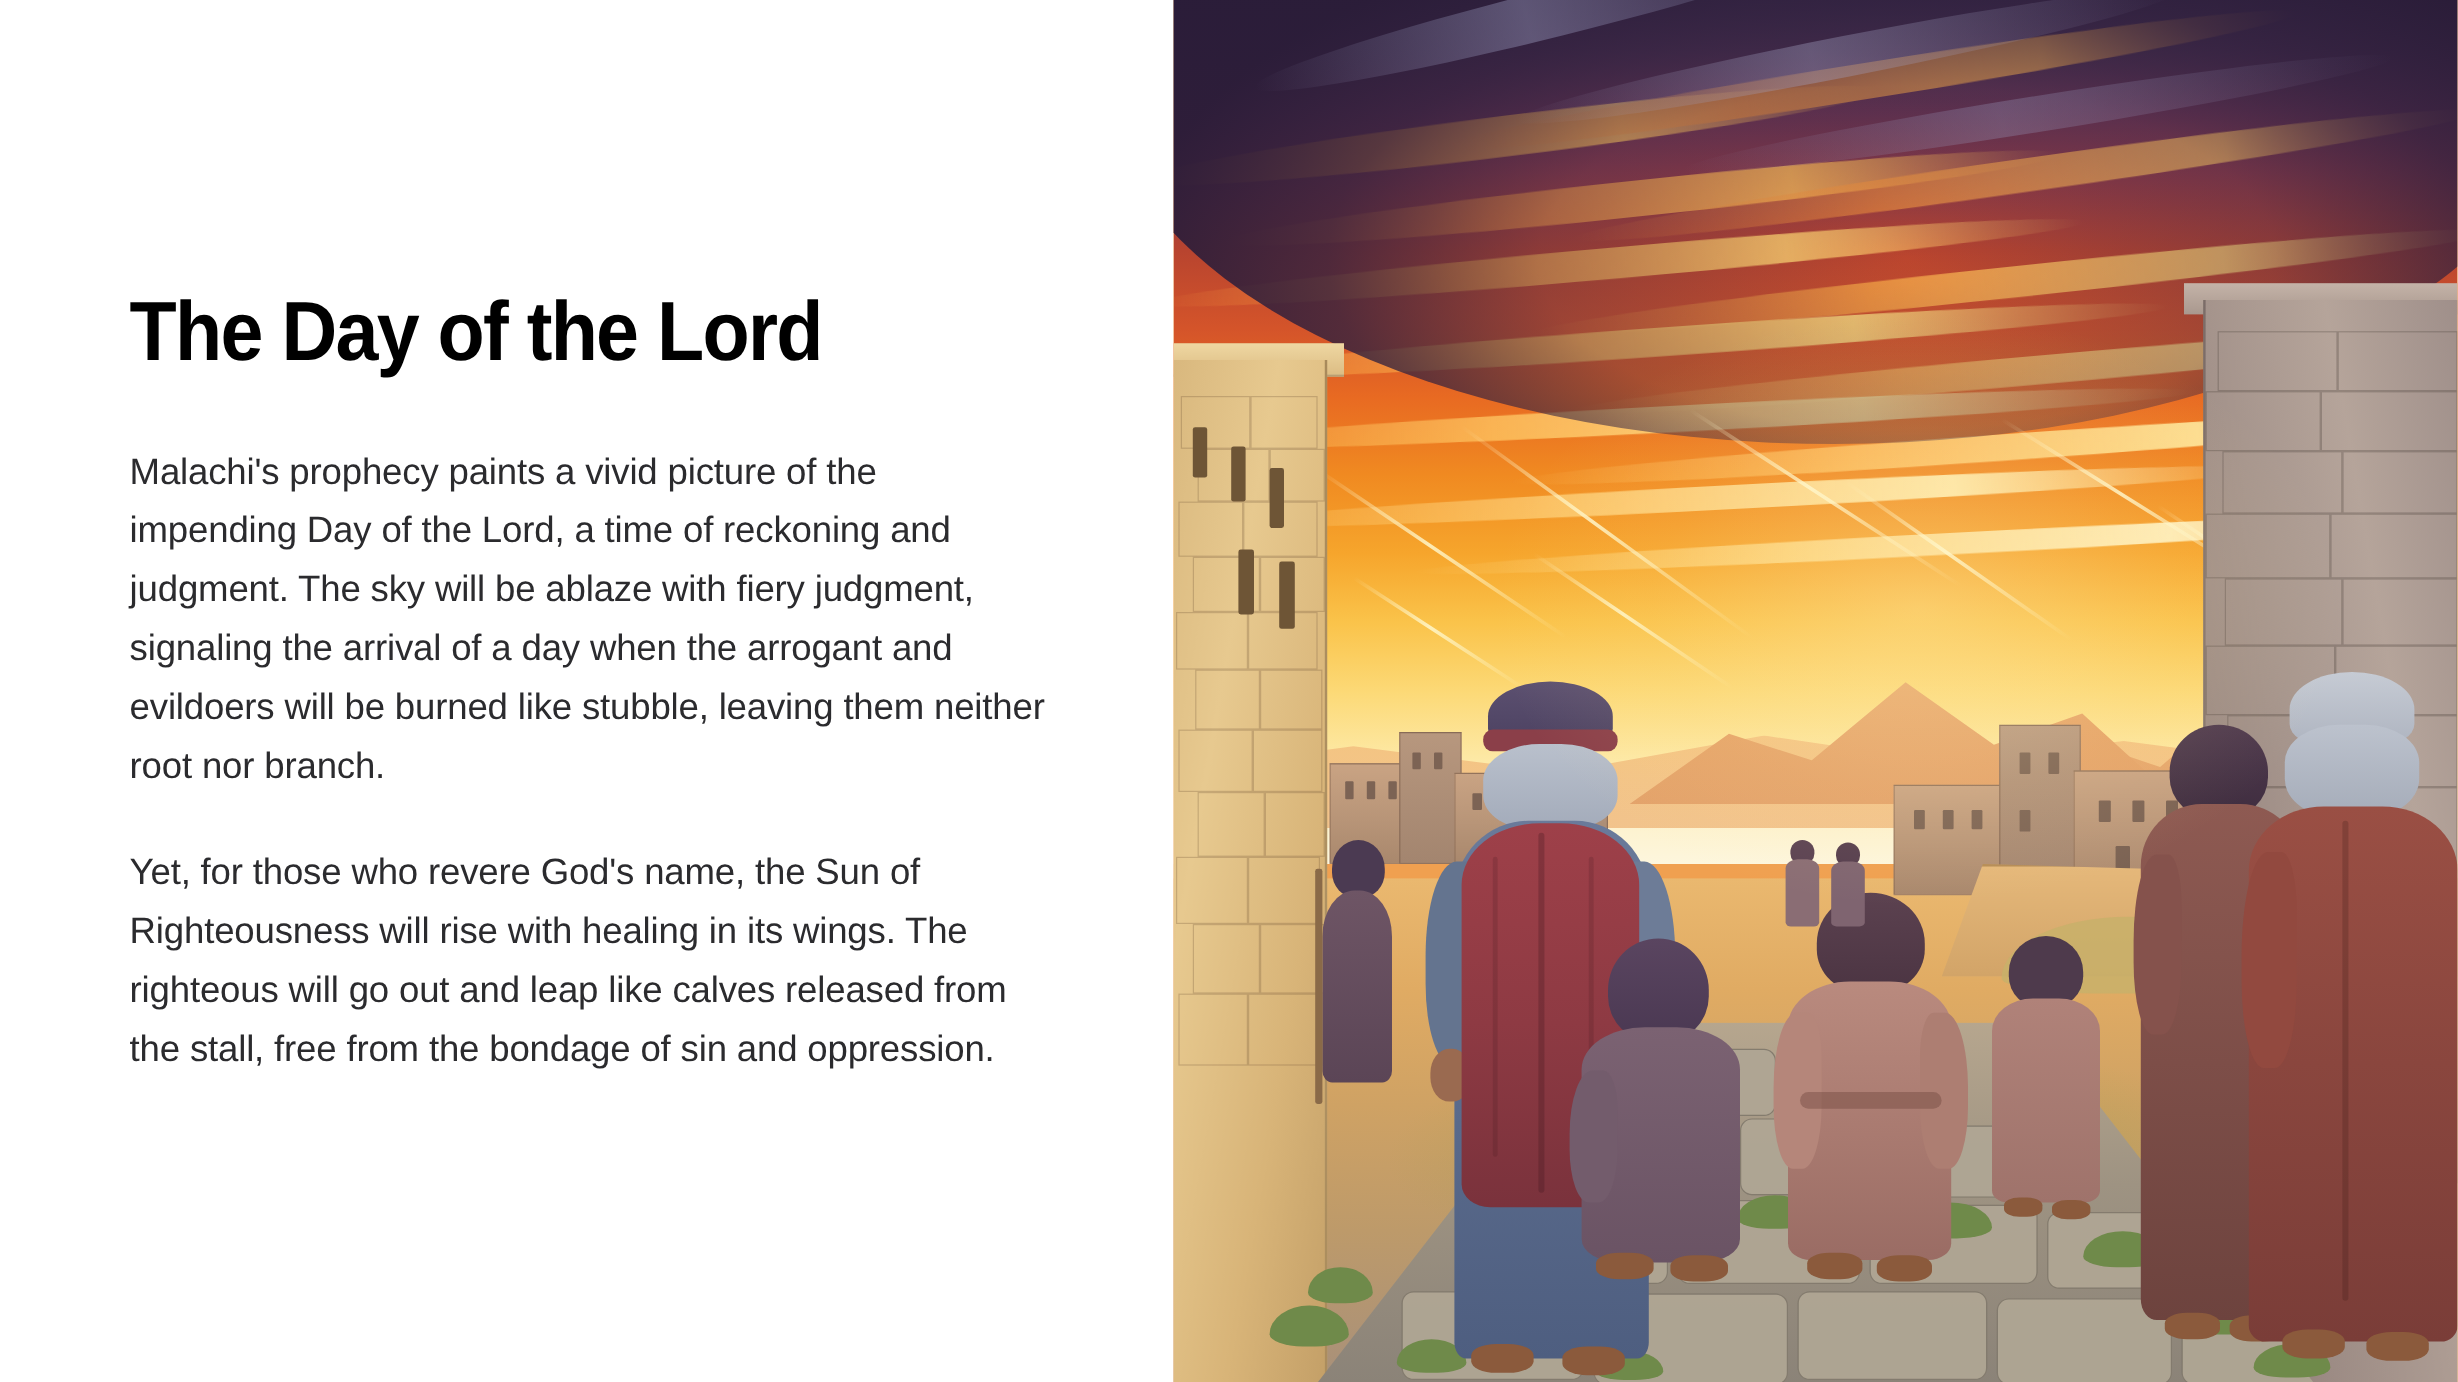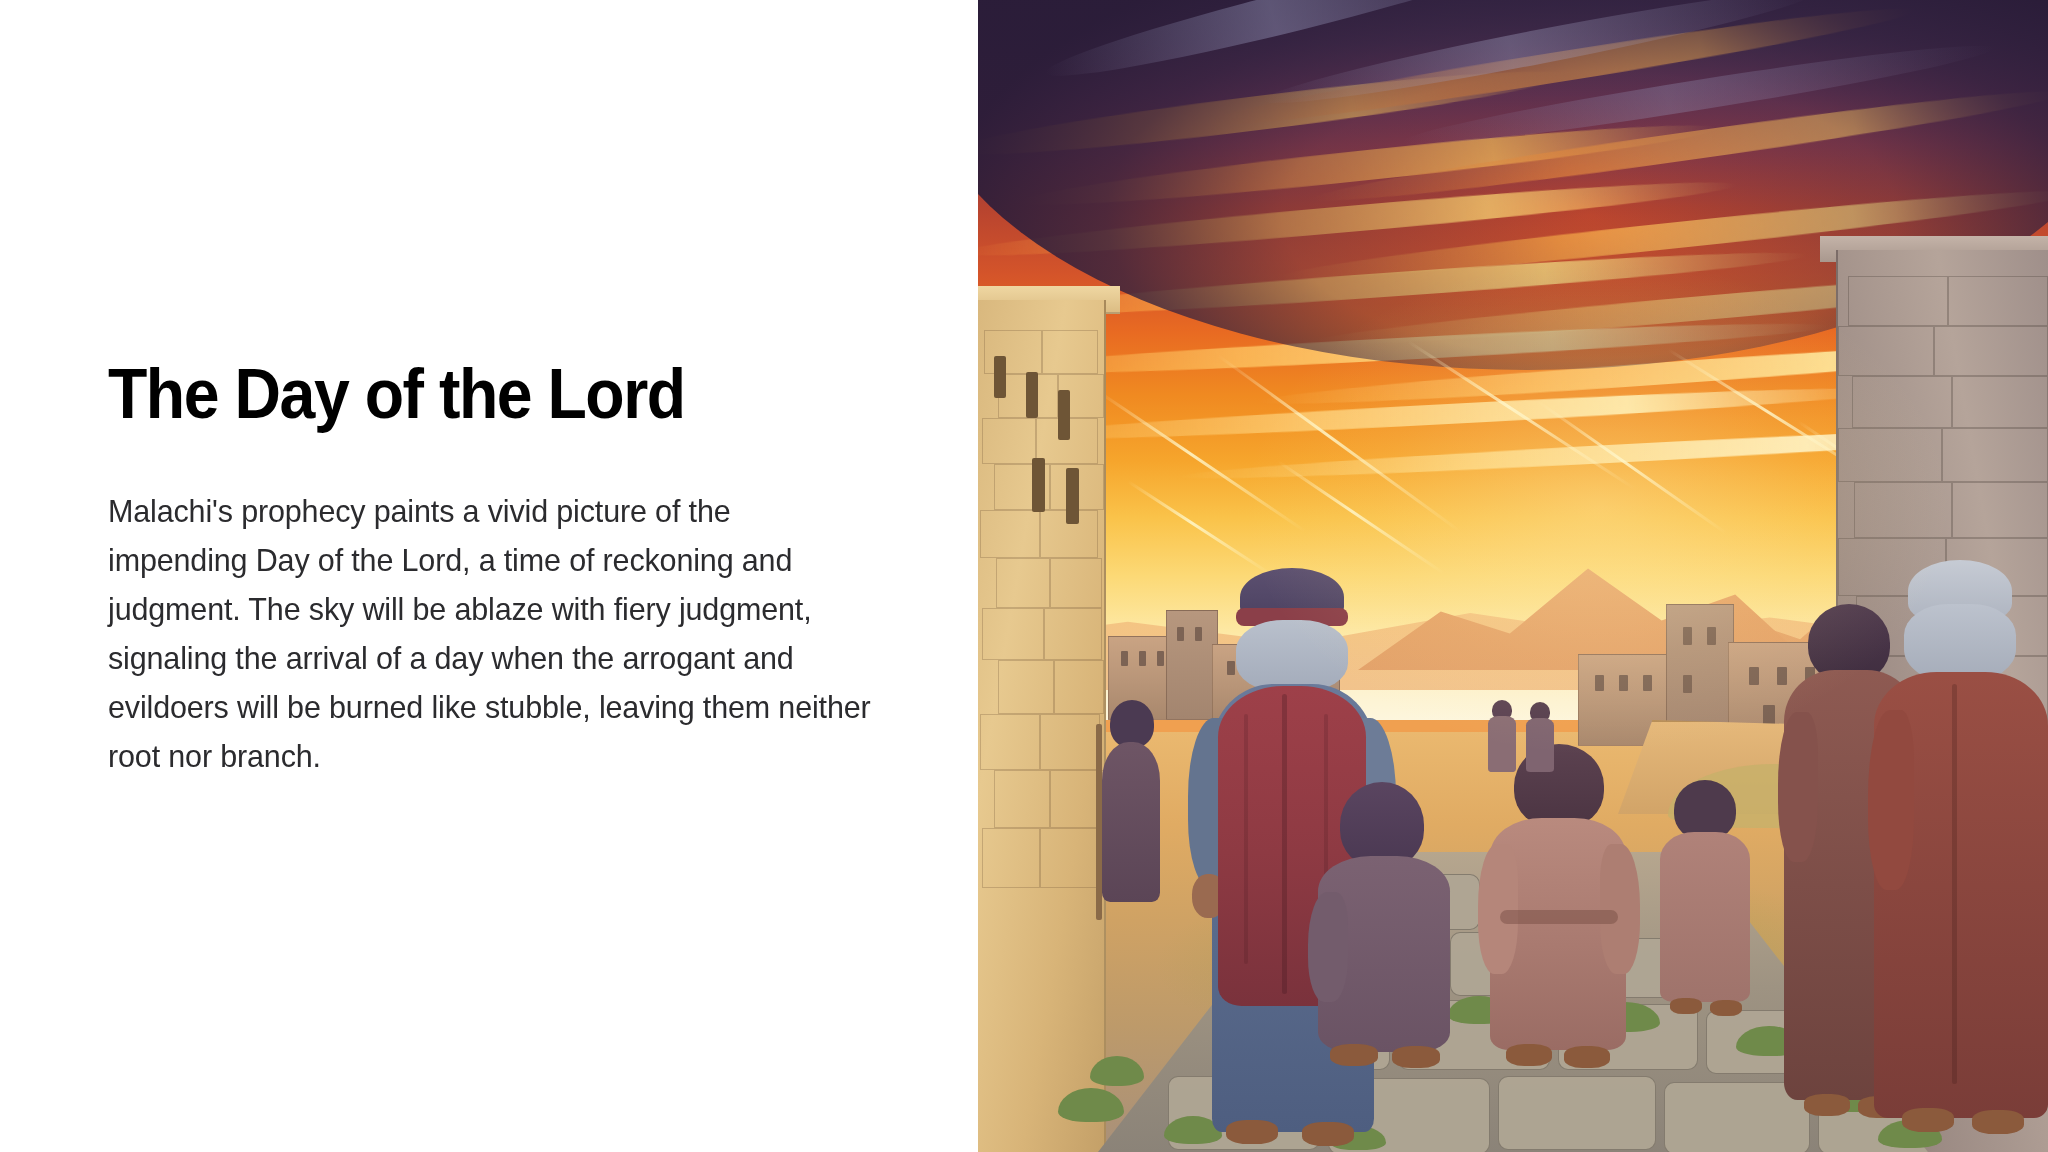--- a/index.html
+++ b/index.html
@@ -188,20 +188,21 @@
 <body>
 
 <div class="slide">
 
   <div class="text-panel">
     <div class="content">
       <h1 class="slide-title">The Day of the Lord</h1>
 
       <p class="body-par">Malachi's prophecy paints a vivid picture of the impending Day of the Lord, a time of reckoning and judgment. The sky will be ablaze with fiery judgment, signaling the arrival of a day when the arrogant and evildoers will be burned like stubble, leaving them neither root nor branch.</p>
 
+      <p class="body-par">Yet, for those who revere God's name, the Sun of Righteousness will rise with healing in its wings. The righteous will go out and leap like calves released from the stall, free from the bondage of sin and oppression.</p>
     </div>
   </div>
 
   <div class="illustration">
 
     <div class="layer sky"></div>
 
     <div class="layer">
       <div class="layer cloudband" style="left:-30px;top:96px;width:620px;height:34px;background:linear-gradient(90deg,rgba(255,150,50,0) 0%,rgba(255,160,60,.75) 30%,rgba(255,190,90,.9) 65%,rgba(255,150,50,0) 100%);transform:rotate(-7deg);"></div>
       <div class="layer cloudband" style="left:220px;top:52px;width:720px;height:30px;background:linear-gradient(90deg,rgba(255,130,40,0) 0%,rgba(255,150,55,.6) 35%,rgba(255,180,80,.85) 70%,rgba(255,130,40,0) 100%);transform:rotate(-9deg);"></div>

